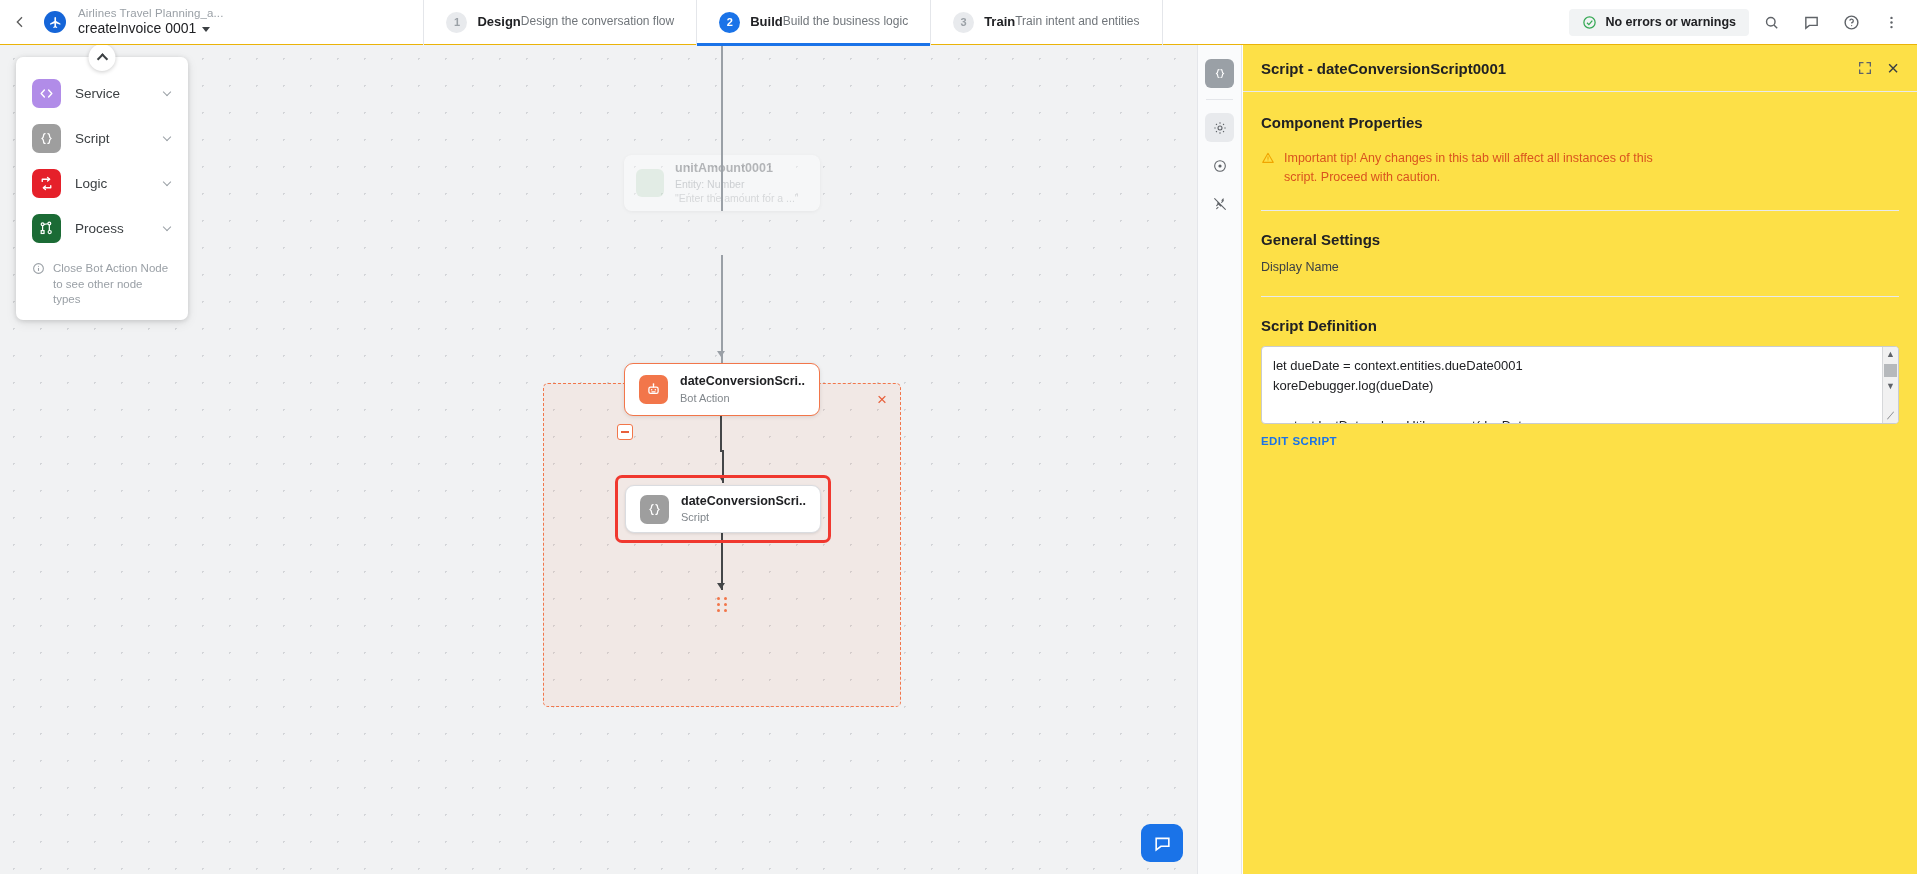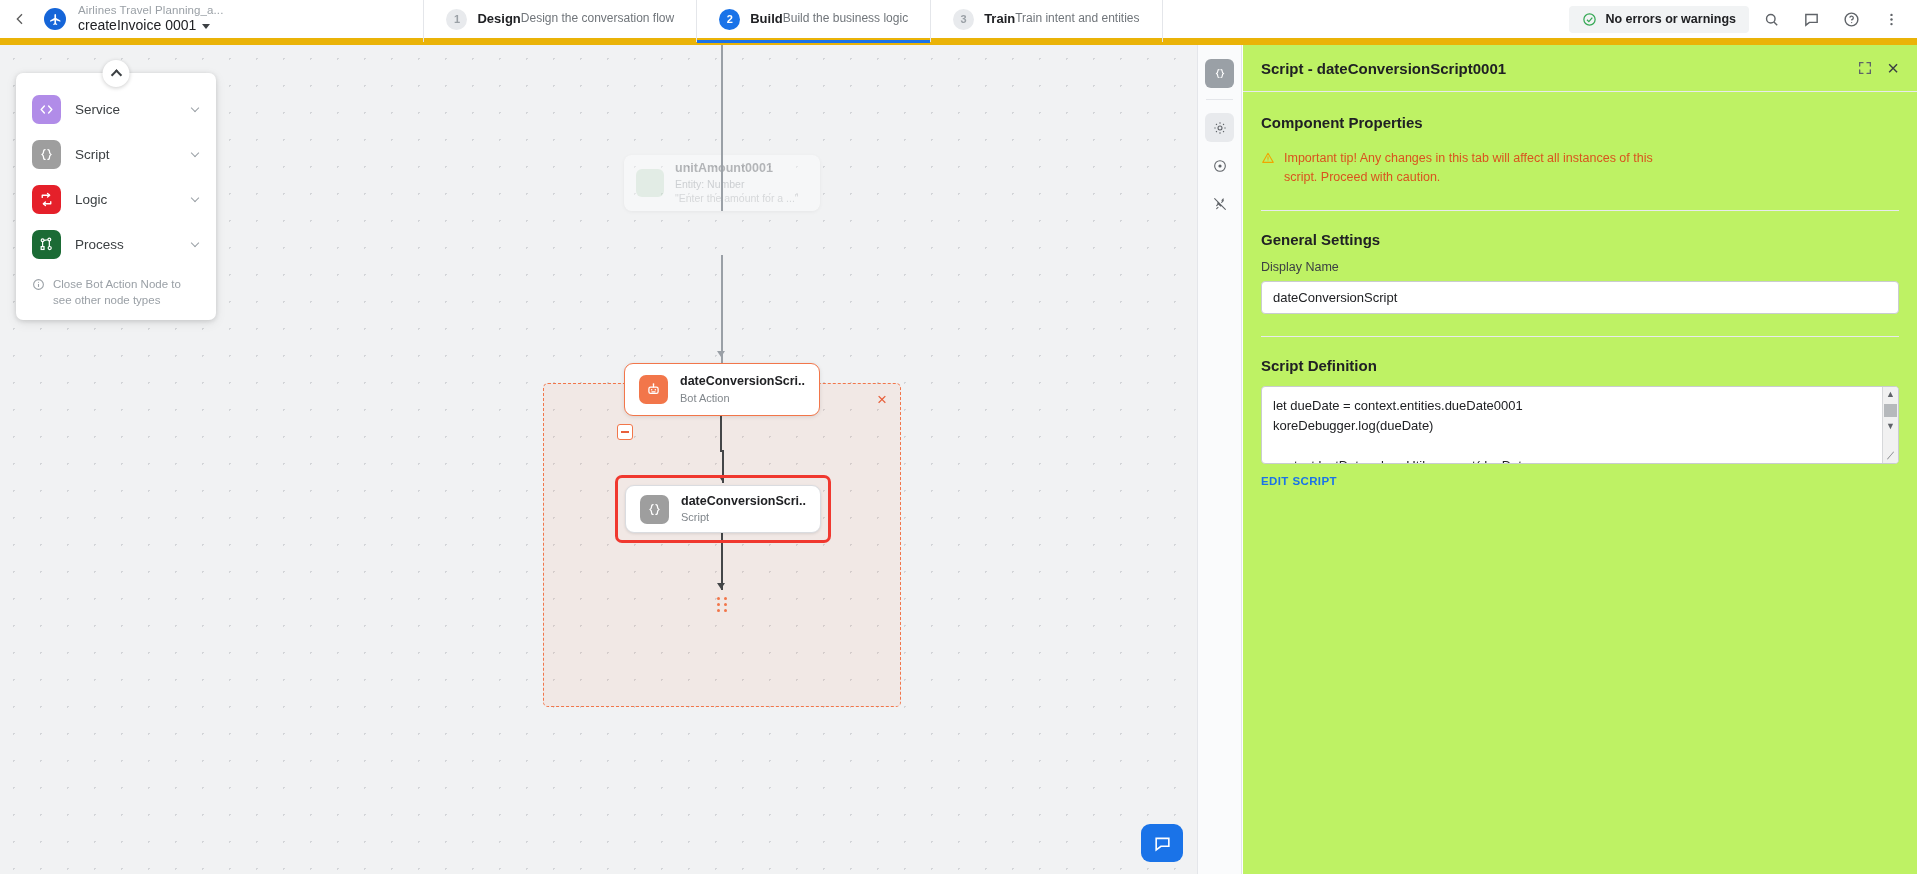--- a/index.html
+++ b/index.html
@@ -7,21 +7,21 @@
     width: 1917px; height: 874px;
     font-family: "Liberation Sans", sans-serif;
     background: #ffffff;
     overflow: hidden;
   }
   .app { position: relative; width: 1917px; height: 874px; }
 
   
   .topbar {
     position: absolute; top: 0; left: 0; width: 1917px; height: 45px;
-    background: #fff; border-bottom: 7px solid #eab308;
+    background: #fff; border-bottom: 1px solid #eab308;
     display: flex; align-items: center; z-index: 40;
   }
   .back-btn {
     width: 40px; height: 45px; display: flex; align-items: center; justify-content: center;
     color: #5c5c5c; font-size: 16px; cursor: pointer;
   }
   .brand-logo {
     width: 22px; height: 22px; border-radius: 50%;
     background: #1565d8; margin-left: 4px; margin-right: 12px;
     display: flex; align-items: center; justify-content: center; flex: none;
@@ -74,24 +74,24 @@
   .canvas {
     position: absolute; top: 45px; left: 0; width: 1197px; height: 829px;
     background-color: #f1f2f3;
     background-image: radial-gradient(#d3d5d8 1px, transparent 1px);
     background-size: 27px 27px;
     overflow: hidden;
   }
 
   
   .palette {
-    position: absolute; left: 16px; top: 12px; width: 200px;
+    position: absolute; left: 16px; top: 12px; width: 172px;
     background: #fff; border-radius: 7px;
     box-shadow: 0 1px 5px rgba(0,0,0,.14), 0 3px 12px rgba(0,0,0,.08);
-    padding: 14px 0 10px 0; z-index: 25; margin-top: 16px;
+    padding: 14px 0 10px 0; z-index: 25;
   }
   .palette-collapse {
     position: absolute; top: -13px; left: 50%; transform: translateX(-50%);
     width: 27px; height: 27px; border-radius: 50%; background: #fff;
     box-shadow: 0 1px 4px rgba(0,0,0,.2);
     display: flex; align-items: center; justify-content: center; cursor: pointer;
   }
   .chev-up {
     width: 8px; height: 8px; border-left: 2px solid #3c4043; border-top: 2px solid #3c4043;
     transform: rotate(45deg); margin-top: 3px;
@@ -205,21 +205,21 @@
     color: #5f6368; cursor: pointer;
   }
   .rail-btn.dark { background: #9aa0a6; color: #fff; }
   .rail-btn.light { background: #e8eaed; }
   .rail-btn svg { width: 16px; height: 16px; }
   .rail-sep { width: 27px; height: 1px; background: #e4e6ea; margin: 2px 0 4px 0; }
 
   
   .panel {
     position: absolute; top: 45px; left: 1243px; width: 674px; height: 829px;
-    background: #bef264; overflow: hidden;
+    background: #fde047; overflow: hidden;
   }
   .panel-head {
     height: 47px; display: flex; align-items: center; padding: 0 18px;
     border-bottom: 1px solid #e8eaed;
   }
   .panel-title { font-size: 15px; font-weight: bold; color: #202124; }
   .panel-head-actions { margin-left: auto; display: flex; align-items: center; gap: 14px; }
   .ph-icon { color: #5f6368; cursor: pointer; display: flex; }
   .ph-icon svg { width: 16px; height: 16px; }
   .ph-close { font-size: 20px; line-height: 16px; color: #3c4043; cursor: pointer; }
@@ -545,21 +545,20 @@
         <div class="tip-text">Important tip! Any changes in this tab will affect all instances of this script. Proceed with caution.</div>
       </div>
 
       <div class="divider"></div>
 
       <div class="sec-title">General Settings</div>
 
 
       <div class="field-group">
         <div class="field-label">Display Name</div>
-        <input class="field-input" value="dateConversionScript" style="">
       </div>
 
       <div class="divider"></div>
 
       <div class="sec-title">Script Definition</div>
 
       <div class="code-wrap">
         <div class="code-text">let dueDate = context.entities.dueDate0001
 koreDebugger.log(dueDate)
 

